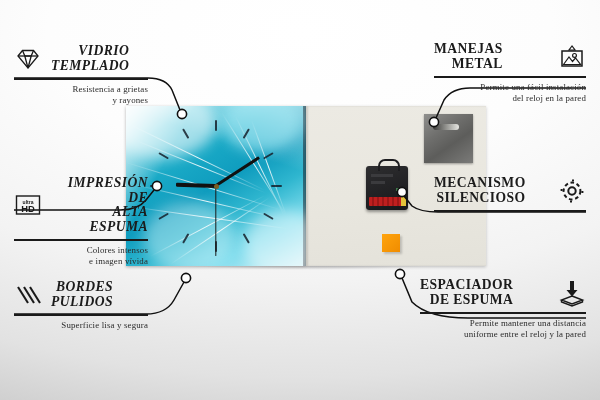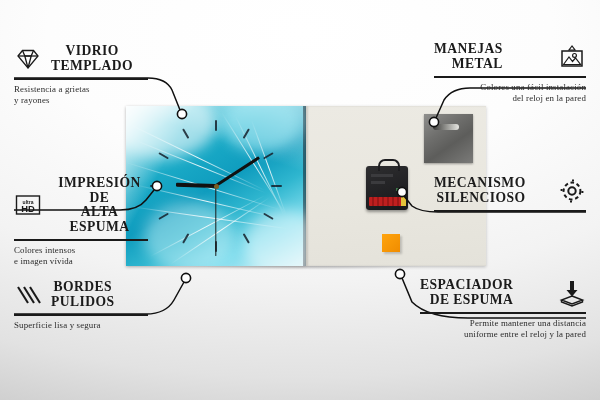--- a/index.html
+++ b/index.html
@@ -21,22 +21,22 @@
     font-size:13.6px;line-height:14.6px;font-weight:bold;
     letter-spacing:.45px;color:#1b1b1b;white-space:pre-line;
     font-variant:small-caps;
   }
   .feat .rule{height:1.5px;background:#1a1a1a;margin-top:5px;}
   .feat .sub{
     font-size:8.9px;line-height:11.2px;color:#2b2b2b;
     margin-top:4px;white-space:pre-line;letter-spacing:.15px;
   }
   .left .head{justify-content:flex-start;}
-  .left .ttl{text-align:center;}
-  .left .sub{text-align:left;}
+  .left .ttl{text-align:right;font-style:italic;}
+  .left .sub{text-align:right;}
   .right .head{justify-content:space-between;}
   .right .ttl{text-align:right;}
   .right .sub{text-align:right;}
   .ico{width:28px;height:28px;flex:0 0 28px;display:block;}
   .ico svg{display:block;width:28px;height:28px;}
 
   
   #product{position:absolute;left:126px;top:106px;width:360px;height:163px;}
   .shadow{
     position:absolute;left:4px;top:150px;width:356px;height:16px;
@@ -248,21 +248,21 @@
       <span class="ico">
         <svg viewBox="0 0 28 28">
           <path d="M14 3 L11 7 L17 7 Z" fill="none" stroke="#1a1a1a" stroke-width="1.2"></path>
           <rect x="4" y="8" width="20" height="15" fill="none" stroke="#1a1a1a" stroke-width="1.5"></rect>
           <path d="M5.5 21.5 L11 14 L14.5 18.5 L17.5 15 L22.5 21.5 Z" fill="none" stroke="#1a1a1a" stroke-width="1.2"></path>
           <circle cx="16.5" cy="12.4" r="1.9" fill="none" stroke="#1a1a1a" stroke-width="1.2"></circle>
         </svg>
       </span>
     </div>
     <div class="rule"></div>
-    <div class="sub">Colores una fácil instalación
+    <div class="sub">Permite una fácil instalación
 del reloj en la pared</div>
   </div>
 
   <div class="feat right" style="left:434px;top:176px;width:152px;">
     <div class="head">
       <span class="ttl">MECANISMO
 SILENCIOSO</span>
       <span class="ico">
         <svg viewBox="0 0 28 28">
             <g fill="none" stroke="#1a1a1a" stroke-width="2">

